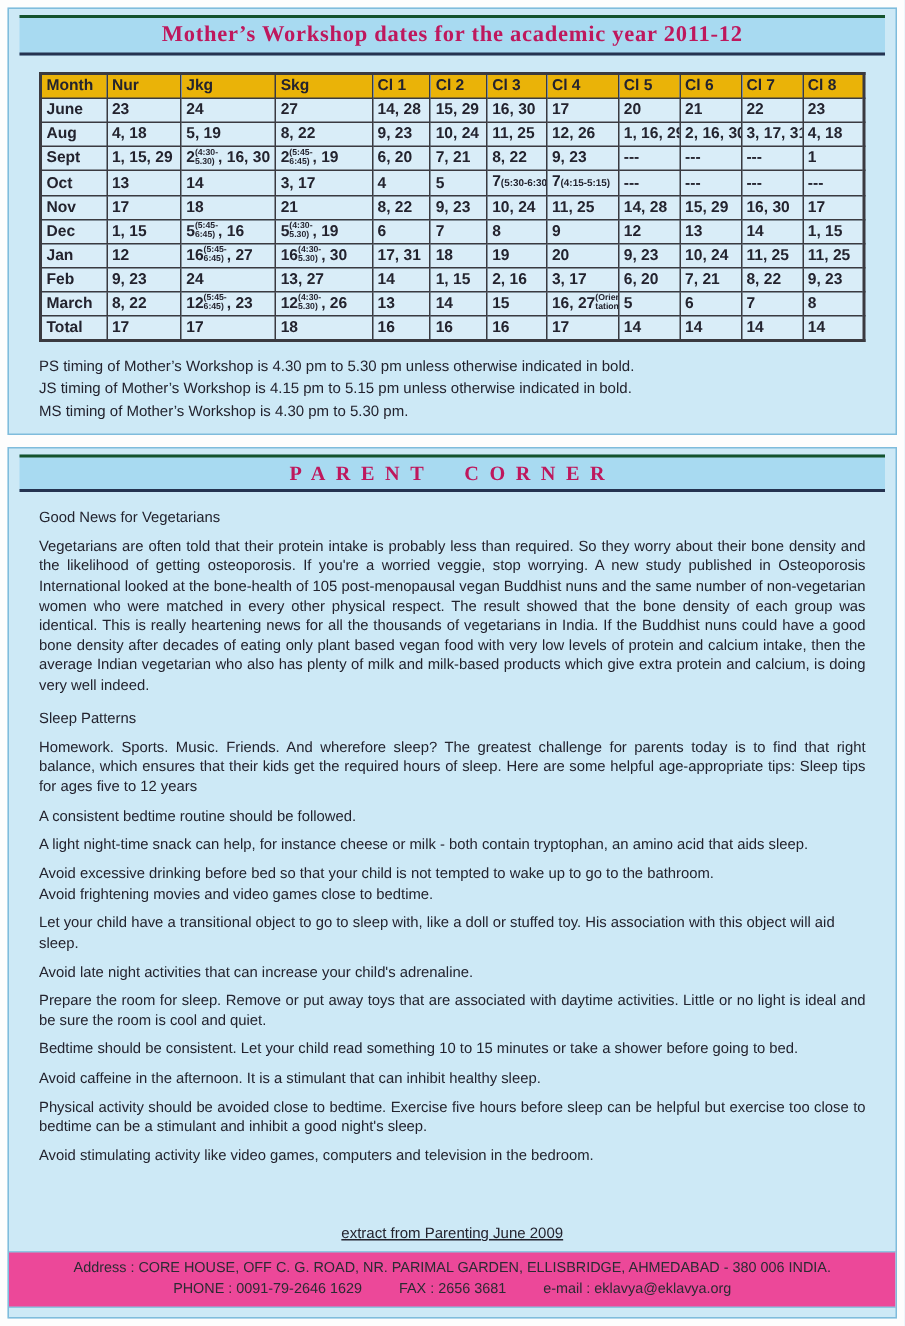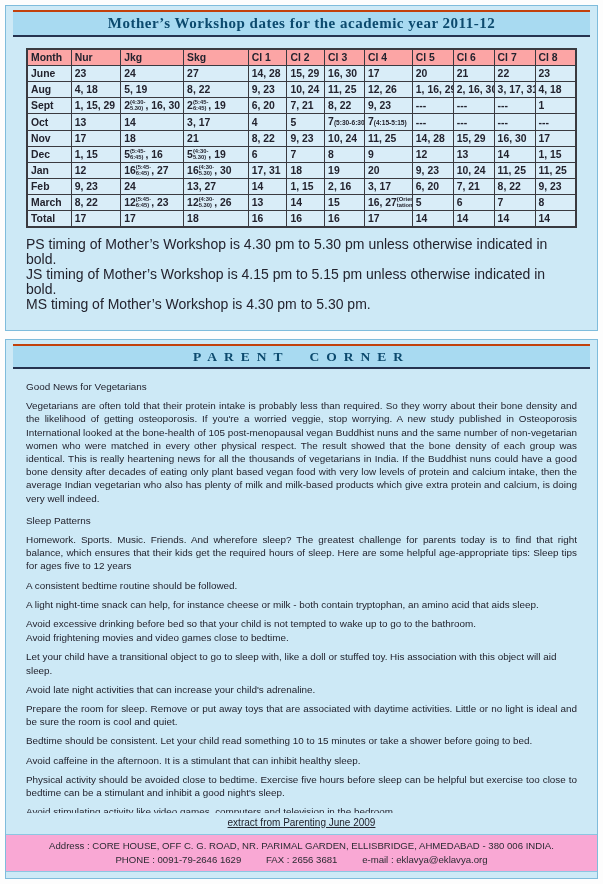--- a/index.html
+++ b/index.html
@@ -6,53 +6,53 @@
   .page{
     width:603px;height:884px;box-sizing:border-box;background:#fdfdfd;
     padding:5px;display:flex;flex-direction:column;gap:8px;
     font-family:"Liberation Sans",sans-serif;color:#23232e;
   }
   .panel{background:#cde9f6;border:1px solid #7fbcdc;box-sizing:border-box;}
   .panel-top{flex:0 0 auto;padding:4px 0 6px;}
   .panel-bottom{flex:1 1 auto;display:flex;flex-direction:column;padding-top:4px;overflow:hidden;}
 
   .band{
-    margin:0 7px;background:#a8daf1;border-top:2px solid #c2410c;border-bottom:2px solid #253350;
-    text-align:center;font-family:"Liberation Serif",serif;font-weight:700;color:#0c4a6e;
+    margin:0 7px;background:#a8daf1;border-top:2px solid #14532d;border-bottom:2px solid #253350;
+    text-align:center;font-family:"Liberation Serif",serif;font-weight:700;color:#be185d;
   }
   .title-band{font-size:15px;letter-spacing:0.5px;line-height:23px;}
   .pc-band{font-size:13.5px;letter-spacing:7px;word-spacing:10px;line-height:21px;}
 
   .wtable{
     margin:11px 20px 0;border-collapse:collapse;table-layout:fixed;
     width:calc(100% - 40px);border:2px solid #3a3a40;
   }
   .wtable th,.wtable td{
     border:1px solid #3a3a40;font-size:10.4px;line-height:13px;padding:1px 3px;
     text-align:left;background:#d9edf8;font-weight:600;color:#23232e;
     white-space:nowrap;overflow:hidden;
   }
-  .wtable th{background:#fca5a5;}
+  .wtable th{background:#eab308;}
   .stk{display:inline-block;vertical-align:-1px;font-size:5.8px;line-height:5.6px;font-weight:700;}
   .stk i{display:block;font-style:normal;}
   .sub{font-size:6.6px;font-weight:700;}
   .bt{font-weight:800;}
 
-  .notes{margin:9px 20px 12px;font-size:14px;line-height:15px;}
+  .notes{margin:9px 20px 1px;font-size:10px;line-height:15px;}
 
   .content{padding:2px 20px 0;flex:1 1 auto;overflow:hidden;font-size:9.9px;line-height:13.2px;}
   .content p{margin:6px 0 0;}
   .content p.heading{font-weight:400;margin-top:9px;}
   .content p.justify{text-align:justify;}
   .content p.tight{margin-top:1px;}
 
   .credit{flex:0 0 auto;text-align:center;padding:4px 22px 6px;font-size:10px;text-decoration:underline;}
 
   .footer{
-    flex:0 0 auto;background:#f9a8d4;border-top:1px solid #8cc6e2;border-bottom:1px solid #8cc6e2;
+    flex:0 0 auto;background:#ec4899;border-top:1px solid #8cc6e2;border-bottom:1px solid #8cc6e2;
     margin-bottom:6px;text-align:center;padding:4px 6px 5px;font-size:9.6px;line-height:13.5px;color:#2b2b33;
   }
   .footer-line2 span{margin:0 11px;}
 </style>
 </head>
 <body>
 
 <div class="page">
 
   <div class="panel panel-top">

